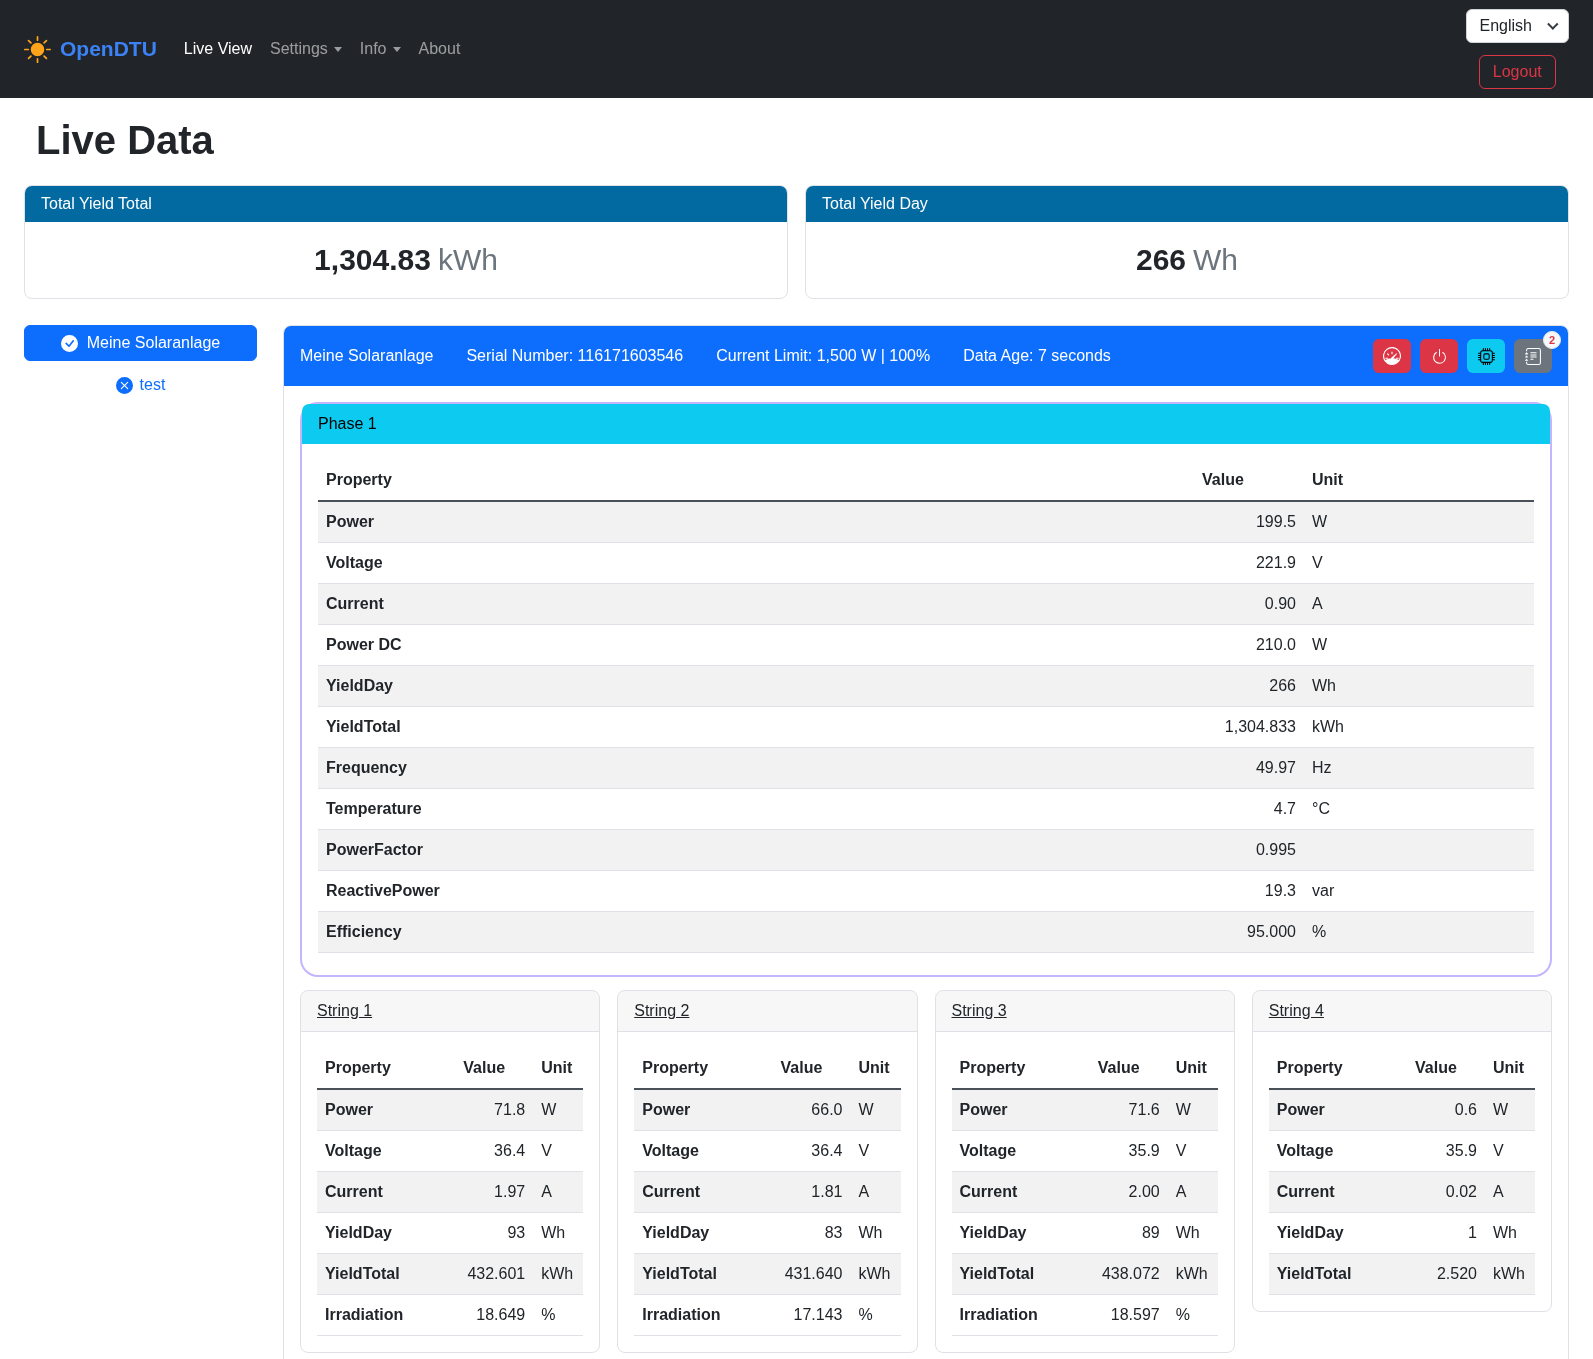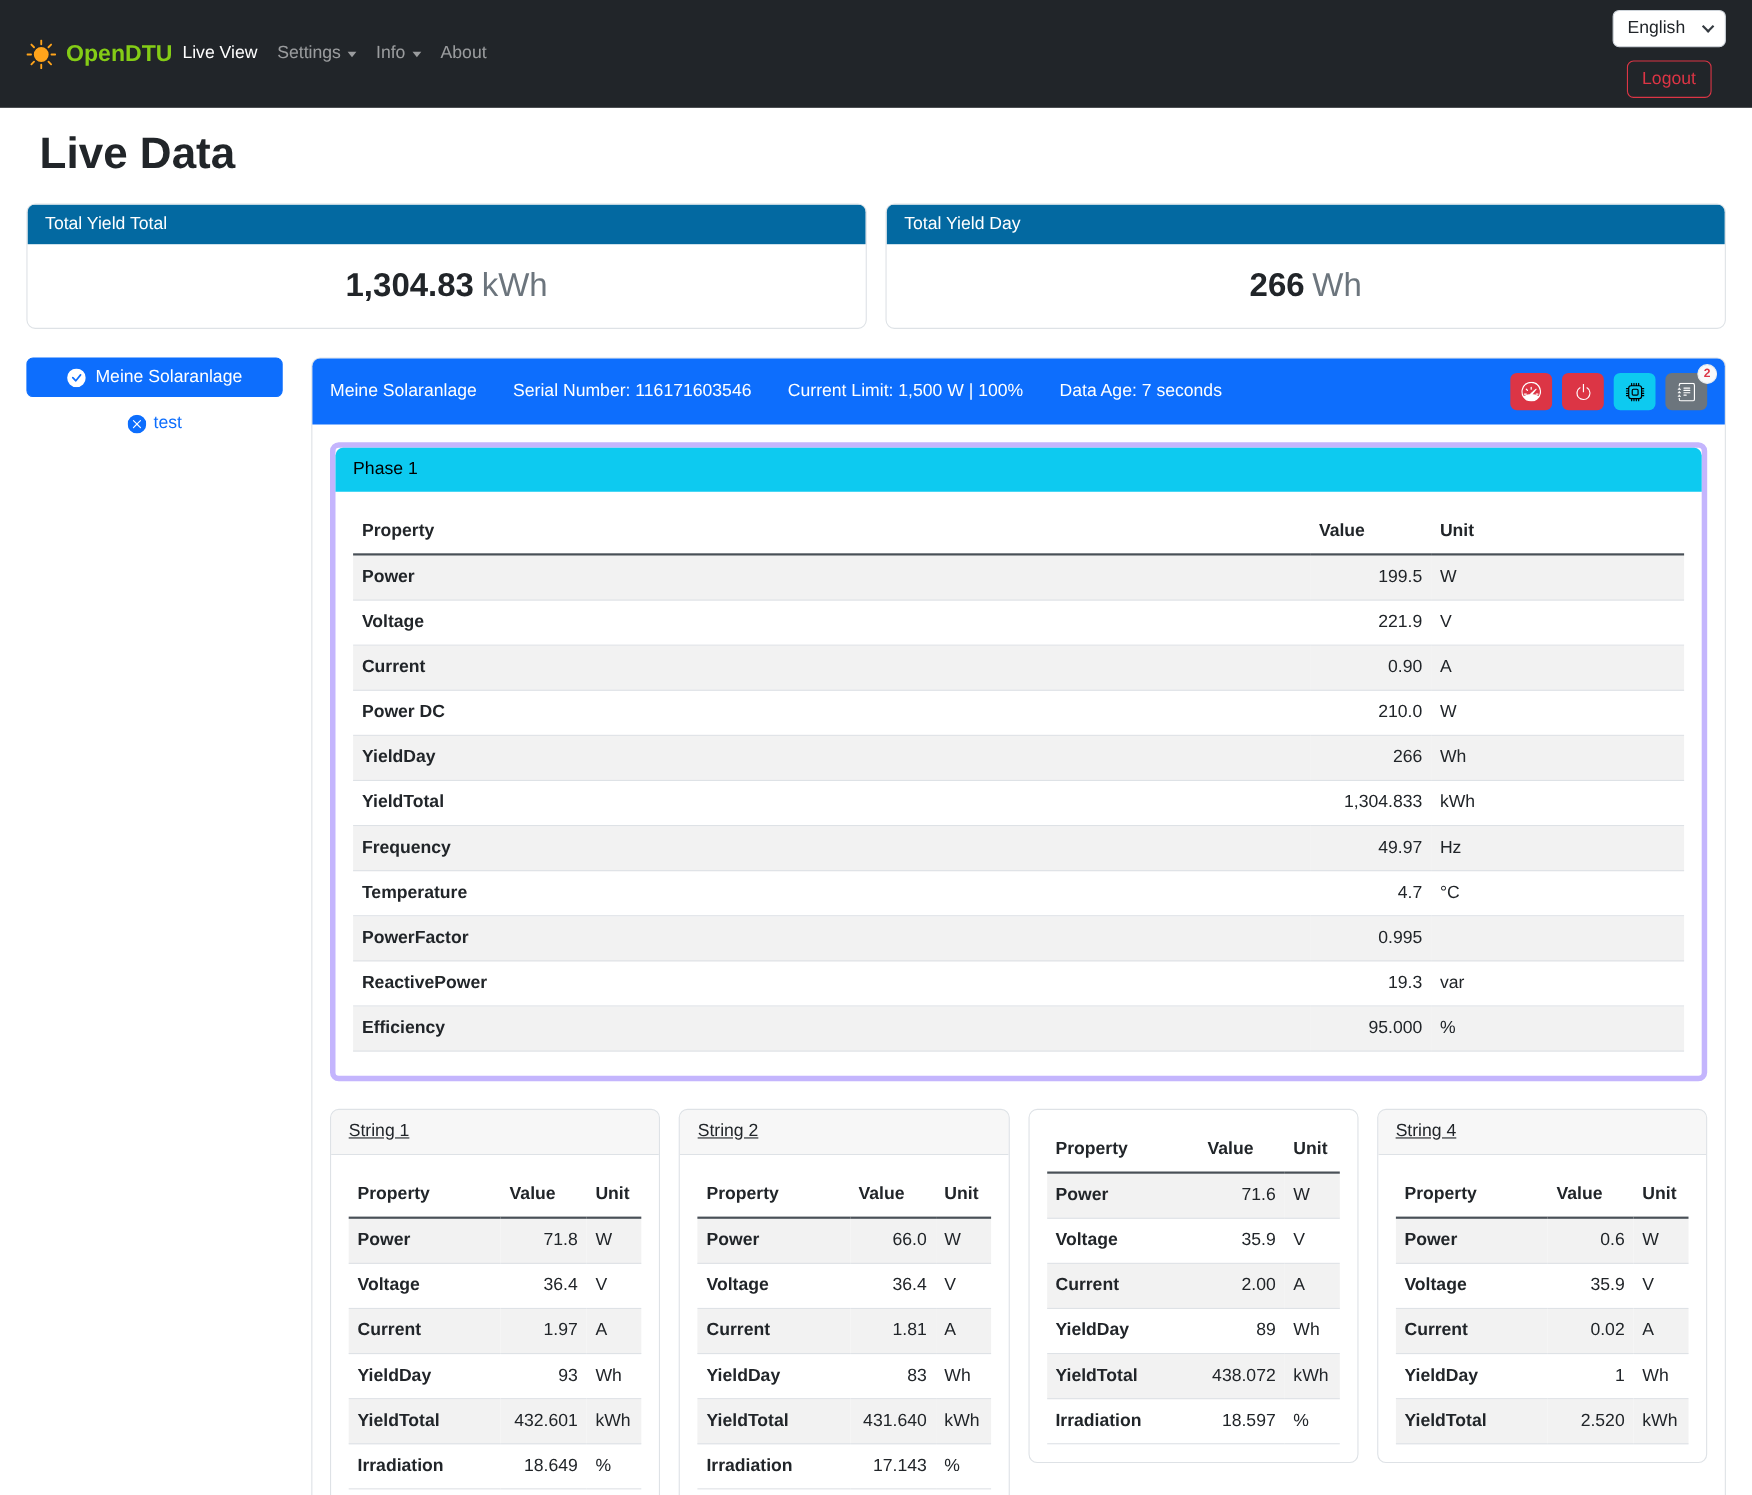--- a/index.html
+++ b/index.html
@@ -4,22 +4,22 @@
 <style>
   * { box-sizing: border-box; }
   html, body { margin: 0; padding: 0; background: #fff; color: #212529;
     font-family: "Liberation Sans", sans-serif; }
   body { min-width: 1560px; }
 
   
   .navbar { background: #212529; display: flex; align-items: center;
     justify-content: space-between; padding: 9px 24px; }
   .nav-left { display: flex; align-items: center; }
-  .brand { display: flex; align-items: center; gap: 9px; color: #84cc16;
-    font-size: 21px; font-weight: 700; text-decoration: none; cursor: pointer; }
+  .brand { display: flex; align-items: center; gap: 9px; color: #3b82f6;
+    font-size: 21px; font-weight: 700; text-decoration: none; margin-right: 18px; cursor: pointer; }
   .nav-link { color: rgba(255,255,255,.55); font-size: 16px; padding: 8px 9px;
     text-decoration: none; cursor: pointer; display: inline-flex; align-items: center; gap: 6px; }
   .nav-link.active { color: #fff; }
   .caret-down { width: 0; height: 0; border-left: 4px solid transparent;
     border-right: 4px solid transparent; border-top: 5px solid currentColor; display: inline-block; }
   .nav-right { display: flex; align-items: center; gap: 12px; flex-direction: column; }
   .lang-select { position: relative; background: #fff; border: 1px solid #ced4da;
     border-radius: 6px; padding: 7px 36px 7px 13px; font-size: 16px; color: #212529; cursor: pointer; }
   .select-chevron { position: absolute; right: 14px; top: 42%; width: 8px; height: 8px;
     border-right: 2px solid #343a40; border-bottom: 2px solid #343a40; transform: rotate(45deg) translateY(-50%); }
@@ -60,21 +60,21 @@
     align-items: center; justify-content: center; cursor: pointer; position: relative; padding: 0; }
   .btn-danger-bg { background: #dc3545; color: #fff; }
   .btn-info-bg { background: #0dcaf0; color: #000; }
   .btn-secondary-bg { background: #6c757d; color: #fff; }
   .btn-badge { position: absolute; top: -8px; right: -9px; background: #f8f9fa; color: #dc3545;
     font-size: 11px; font-weight: 700; border-radius: 9px; padding: 2px 5px; line-height: 1.1;
     border: 1px solid #e9ecef; }
   .inverter-body { padding: 16px; }
 
   
-  .phase-card { border: 5px solid #c4b5fd; border-radius: 8px; margin-bottom: 25px; background: #fff; }
+  .phase-card { border: 2px solid #c4b5fd; border-radius: 18px; margin-bottom: 13px; background: #fff; }
   .phase-header { background: #0dcaf0; color: #000; padding: 11px 16px; font-size: 16px;
     border-radius: 7px 7px 0 0; }
   .phase-body { padding: 16px 16px 6px; }
 
   
   .data-table { width: 100%; border-collapse: collapse; font-size: 16px; margin-bottom: 16px; }
   .data-table th, .data-table td { padding: 8px; border-bottom: 1px solid #dee2e6; line-height: 1.5; }
   .data-table thead th { text-align: left; font-weight: 700; border-bottom: 2px solid #495057; }
   .data-table tbody tr:nth-child(odd) { background: #f2f2f2; }
   .data-table td.prop { font-weight: 700; }
@@ -399,20 +399,21 @@
                       <td class="col-prop prop">Irradiation</td>
                       <td class="col-value">17.143</td>
                       <td class="col-unit">%</td>
                     </tr>
                   </tbody>
               </table>
             </div>
           </div>
 
           <div class="string-card">
+            <div class="string-header">String 3</div>
             <div class="string-body">
               <table class="data-table string-table">
                 <thead>
                   <tr>
                     <th class="col-prop">Property</th>
                     <th class="col-value">Value</th>
                     <th class="col-unit">Unit</th>
                   </tr>
                 </thead>
                 <tbody>

